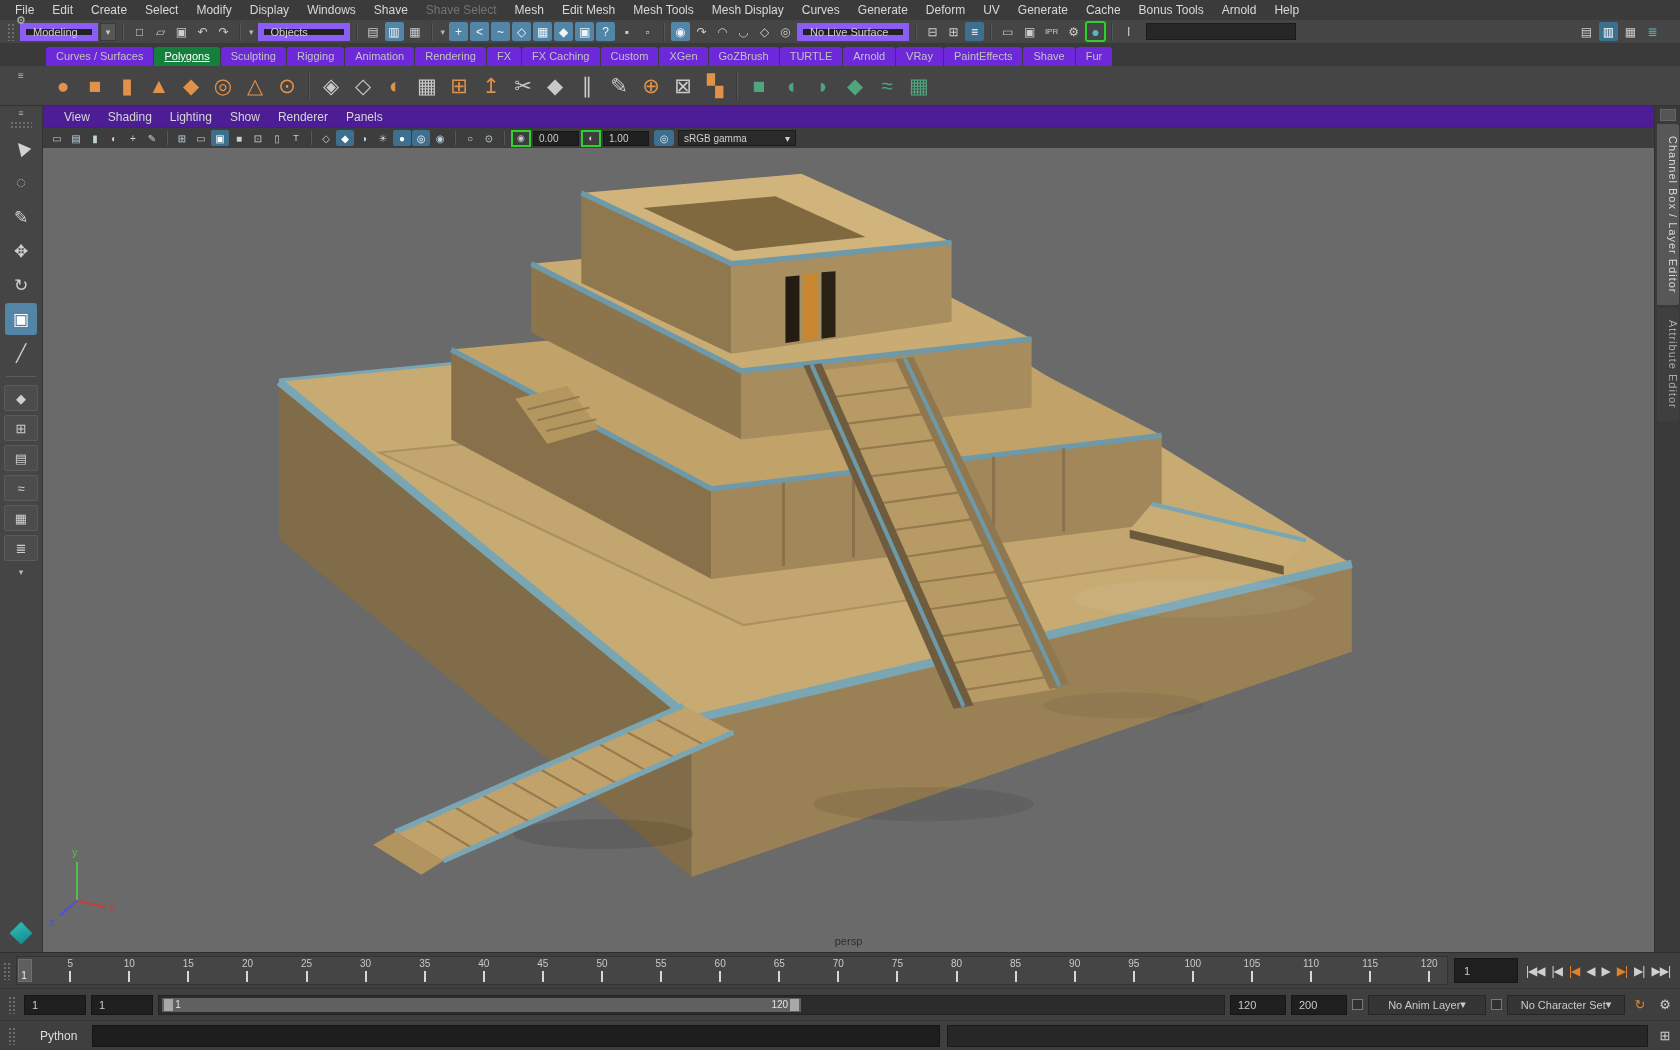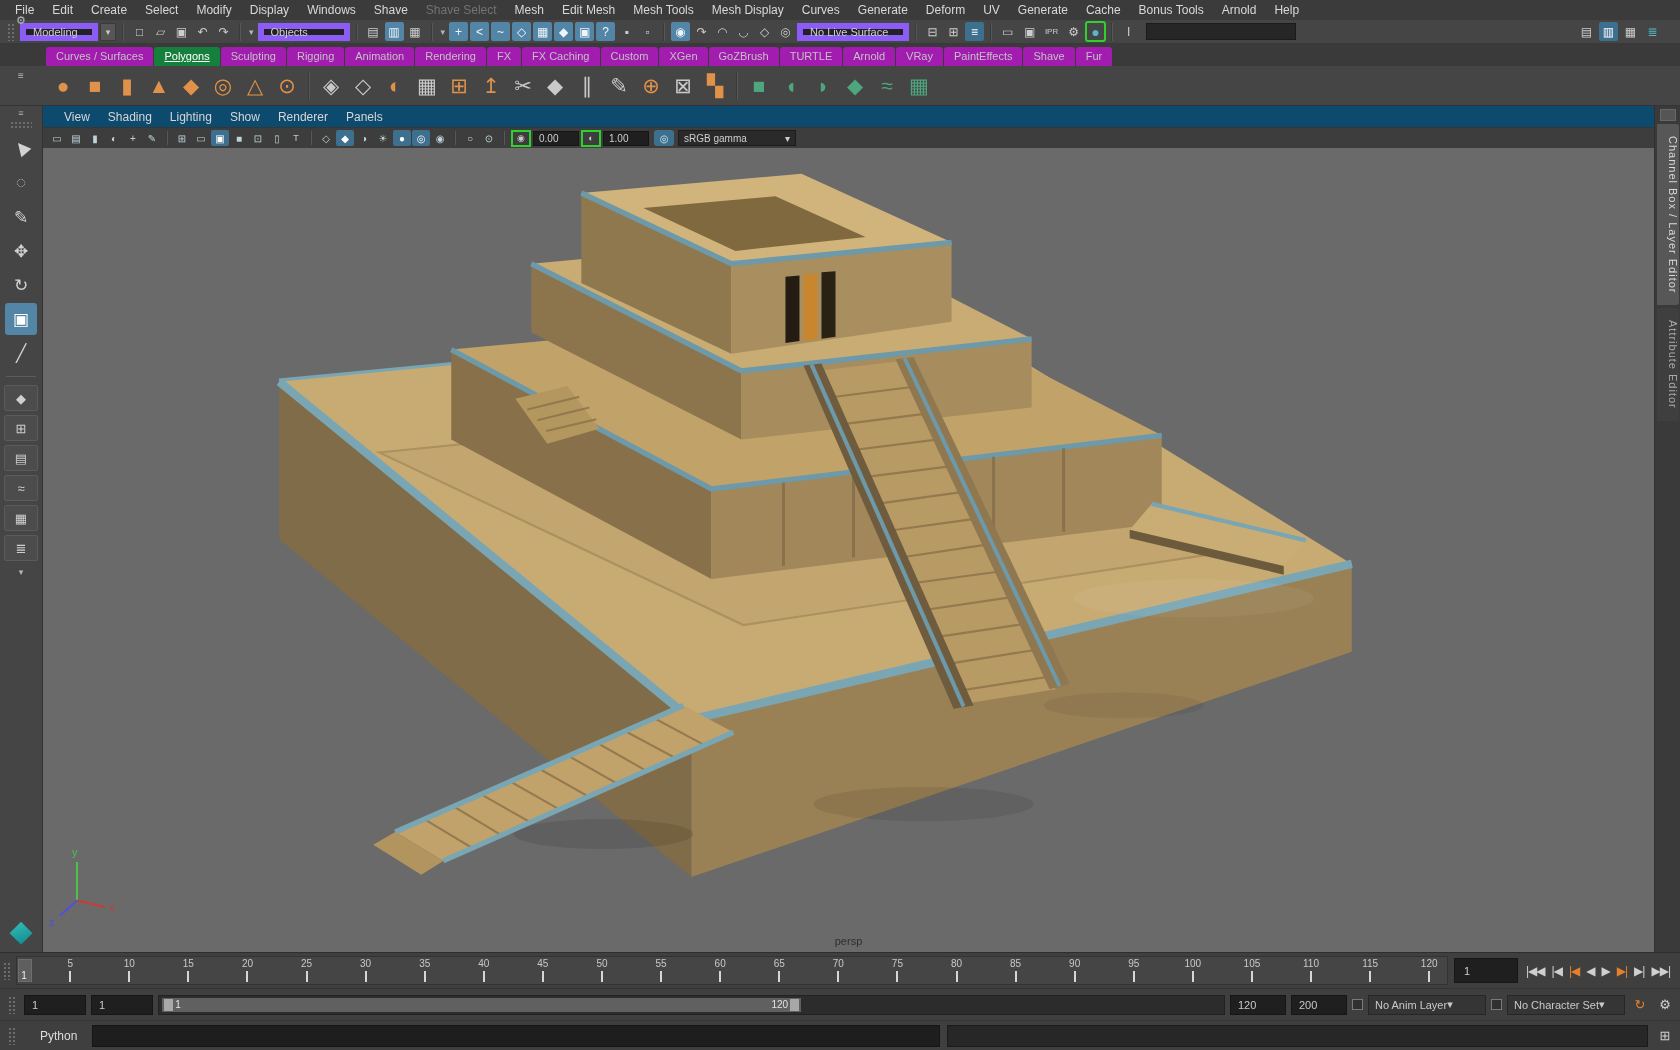--- a/index.html
+++ b/index.html
@@ -37,21 +37,21 @@
   .ico.teal { color:#58b7c3; }
   .ico.txt  { font-size:8px; letter-spacing:0; }
   .ico.ball { color:#56b8c4; font-size:14px; }
   .ico.framed { outline:2px solid #2fd12f; outline-offset:-1px; }
   .numfield { width:150px; height:17px; background:#262626; border:1px solid #1b1b1b; margin-left:6px; }
   .spacer { flex:1; }
 
   
   .shelftabs { height:22px; background:#3a3a3a; display:flex; align-items:flex-end; gap:1px; padding-left:46px; position:relative; }
   .shelf-side { position:absolute; left:0; top:0; width:42px; height:62px; display:flex; flex-direction:column; align-items:center; justify-content:space-around; color:#b9b9b9; }
-  .shelf-tab { padding:3px 10px 4px; font-size:11px; color:#c2c2c2; background:#a21caf; border-radius:3px 3px 0 0; white-space:nowrap; }
+  .shelf-tab { padding:3px 10px 4px; font-size:11px; color:#c2c2c2; background:#6d28d9; border-radius:3px 3px 0 0; white-space:nowrap; }
   .shelf-tab.active { background:#15803d; color:#fff;text-decoration:underline; }
   .shelfrow { height:40px; background:#454545; display:flex; align-items:center; gap:2px; padding-left:48px; border-bottom:1px solid #333; }
   .shelf-ico { width:30px; height:30px; display:flex; align-items:center; justify-content:center; font-size:21px; color:#c9c9c9; }
   .shelf-ico.or { color:var(--shelf-orange); }
   .shelf-ico.gr { color:var(--shelf-green); }
   .shelfrow .sep { height:28px; }
 
   
   .main { flex:1; display:flex; min-height:0; }
   .toolbox { width:42px; background:#454545; display:flex; flex-direction:column; align-items:center; padding-top:2px; }
@@ -59,21 +59,21 @@
   .tool { width:32px; height:32px; display:flex; align-items:center; justify-content:center; font-size:17px; color:#d2d2d2; border-radius:3px; margin:1px 0; }
   .tool.active { background:var(--accent); color:#fff; }
   .tool.rot { transform:rotate(-130deg); }
   .tb-div { width:30px; height:1px; background:#5c5c5c; margin:6px 0; }
   .layoutbtn { width:34px; height:26px; display:flex; align-items:center; justify-content:center; font-size:13px;
     color:#cfcfcf; background:#4c4c4c; border:1px solid #5a5a5a; border-radius:2px; margin:2px 0; }
   .maya-logo { margin-top:auto; margin-bottom:4px; font-size:30px;
     background:linear-gradient(160deg,#3fd4ca,#0c7d85); -webkit-background-clip:text; background-clip:text; color:transparent; }
 
   .viewport { flex:1; display:flex; flex-direction:column; min-width:0; border-left:1px solid #333; }
-  .panelmenus { height:21px; background:#0c4a6e; display:flex; align-items:center; font-size:12px; color:#d6d6d6; padding-left:12px; }
+  .panelmenus { height:21px; background:#4c1d95; display:flex; align-items:center; font-size:12px; color:#d6d6d6; padding-left:12px; }
   .panel-menu-item { padding:0 9px; }
   .panelicons { height:21px; background:#3d3d3d; display:flex; align-items:center; gap:1px; padding:0 5px; border-top:1px solid #363636; }
   .pico { width:18px; height:16px; display:flex; align-items:center; justify-content:center; font-size:10px; color:#bcd3da; border-radius:2px; }
   .pico.act { background:#3d6f8e; color:#fff; }
   .pico.txt { font-size:9px; }
   .panelicons .sep { height:14px; }
   .gicon { width:18px; height:15px; outline:2px solid #2fd12f; outline-offset:-1px; color:#c9c9c9; font-size:9px; display:flex; align-items:center; justify-content:center; margin:0 2px; }
   .vfield { width:46px; height:15px; background:#1f1f1f; color:#cfcfcf; font-size:10px; display:flex; align-items:center; padding:0 5px; border:1px solid #161616; }
   .cstoggle { width:20px; height:16px; background:#3d6f8e; color:#cfeaf0; border-radius:3px; display:flex; align-items:center; justify-content:center; font-size:10px; margin-left:4px; }
   .csdrop { width:118px; height:16px; background:#2a2a2a; border:1px solid #1c1c1c; color:#cfcfcf; font-size:10px;
@@ -105,21 +105,21 @@
 
   
   .rangerow { height:32px; background:#3f3f3f; display:flex; align-items:center; gap:5px; padding:0 5px; border-top:1px solid #343434; }
   .rfield { width:62px; height:20px; background:#1f1f1f; border:1px solid #161616; color:#c9c9c9; font-size:11px; display:flex; align-items:center; padding:0 7px; }
   .rfield.sm { width:56px; }
   .rtrack { flex:1; height:20px; background:#2c2c2c; border:1px solid #222; position:relative; }
   .rbar { position:absolute; top:2px; bottom:2px; background:#606060; display:flex; align-items:center; justify-content:space-between; font-size:10px; color:#e3e3e3; }
   .rhandle { width:9px; height:12px; background:#a8a8a8; margin:0 2px; }
   .chk { width:11px; height:11px; background:#303030; border:1px solid #7a7a7a; flex:none; }
   .rdrop { width:118px; height:20px; background:#353535; border:1px solid #262626; color:#c9c9c9; font-size:11px;
-    display:flex; align-items:center; justify-content:flex-start; padding:0 6px; }
+    display:flex; align-items:center; justify-content:center; padding:0 6px; }
   .ricon { width:20px; height:20px; display:flex; align-items:center; justify-content:center; font-size:13px; color:#cfcfcf; }
   .ricon.orange { color:var(--key-orange); }
 
   
   .cmdrow { height:30px; background:#3f3f3f; display:flex; align-items:center; gap:7px; padding:0 5px; border-top:1px solid #343434; }
   .cmd-label { font-size:12px; color:#dcdcdc; padding:0 8px 0 14px; }
   .cmd-input { flex:1.15; height:22px; background:#1e1e1e; border:1px solid #151515; }
   .cmd-output { flex:0.95; height:22px; background:#272727; border:1px solid #1b1b1b; }
   .helprow { height:30px; background:#4c4c4c; display:flex; align-items:center; font-size:11px; color:#bdbdbd; padding-left:10px; gap:14px; border-top:1px solid #3a3a3a; }
 </style>

